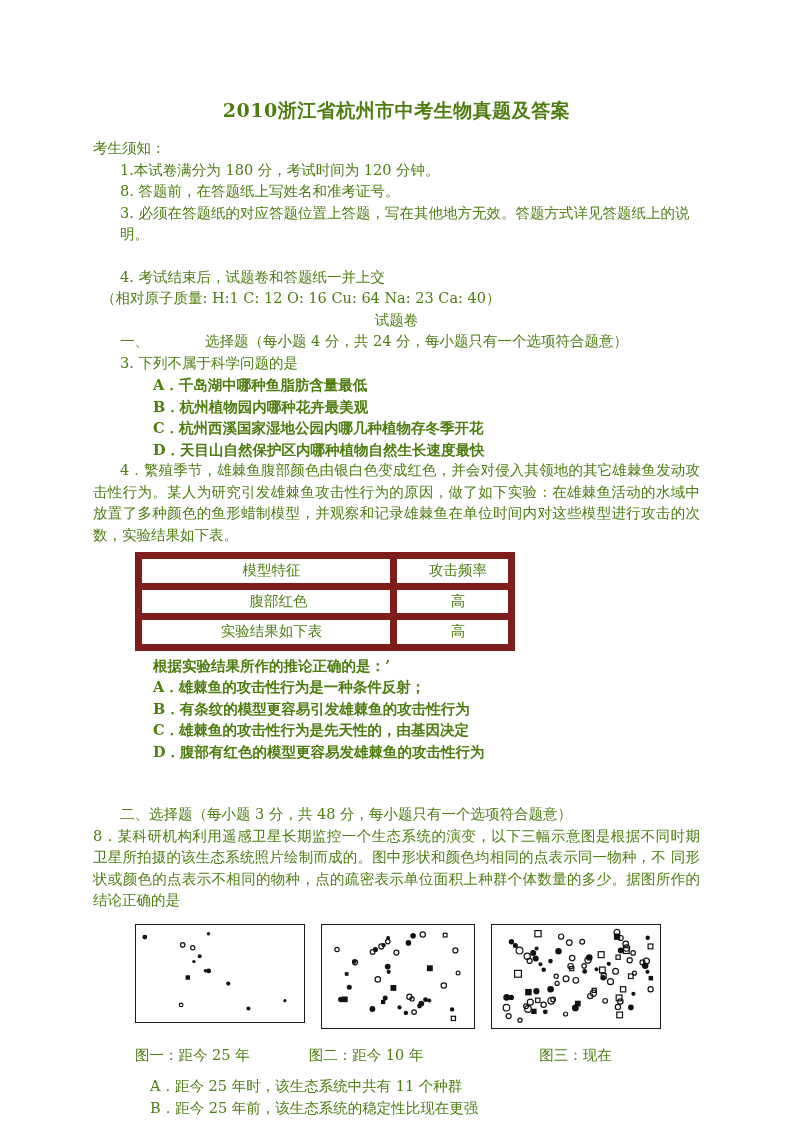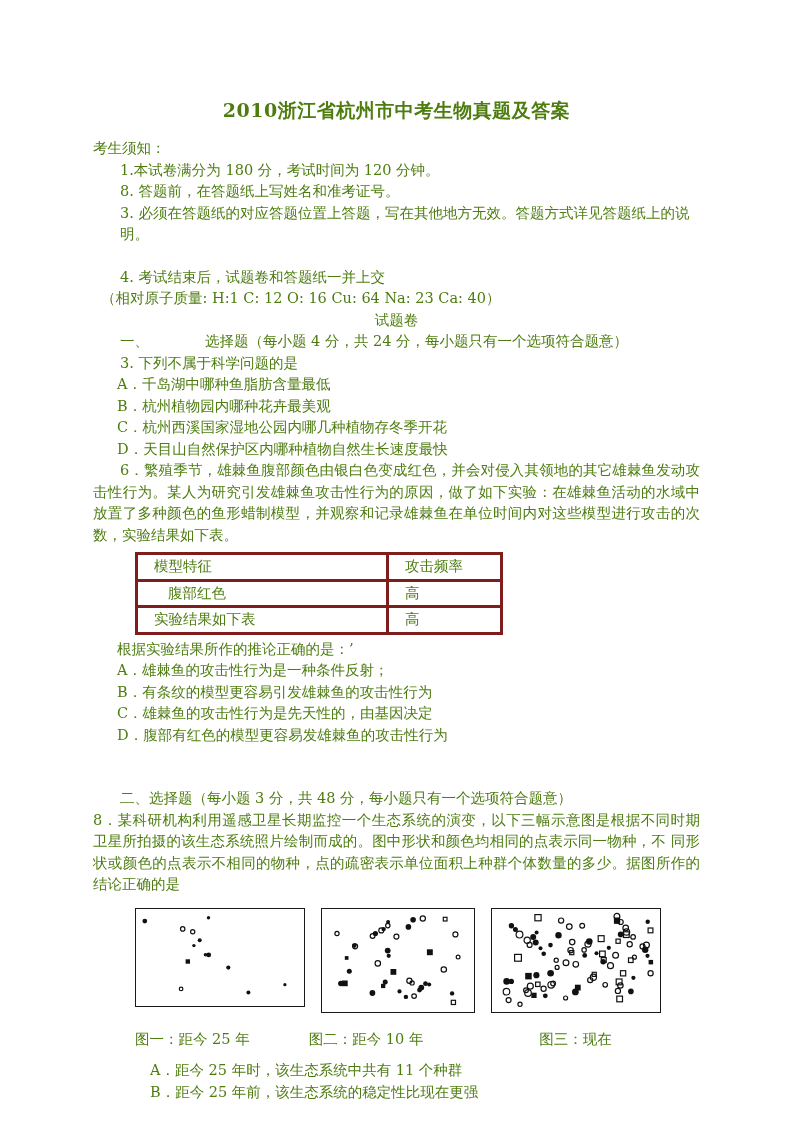--- a/index.html
+++ b/index.html
@@ -20,37 +20,37 @@
     text-align:center;
     font-size:19px;
     font-weight:bold;
     line-height:28px;
     letter-spacing:0.5px;
   }
   p { margin:0; }
   .l0 { margin-left:0; }
   .lp { margin-left:8px; }
   .l1 { margin-left:27px; }
-  .l2 { margin-left:24px; }
+  .l2 { margin-left:60px;font-weight:bold; }
   .l3 { margin-left:57px; }
   .gap-sm { margin-top:10px; }
   .gap-md { margin-top:21px; }
   .gap-lg { margin-top:42px; }
   .center { text-align:center; }
   .just { text-align:justify; }
   .indent2 { text-indent:27px; }
   .sec-head .sec-text { margin-left:56px; }
   table.exp {
     border-collapse:collapse;
     margin:6px 0 4px 42px;
   }
   table.exp th, table.exp td {
-    border:3px solid #7f1d1d;
+    border:7px solid #7f1d1d;
     font-weight:normal;
-    text-align:left;
+    text-align:center;
     padding:1px 5px 1px 16px;
     height:21px;
     font-size:14.5px;
   }
   table.exp .c1 { width:227px; }
   table.exp .c2 { width:90px; }
   table.exp .ind { padding-left:30px; }
   .figures {
     display:flex;
     align-items:flex-start;
@@ -90,21 +90,21 @@
     <p class="center">试题卷</p>
 
     <p class="l1 sec-head"><span>一、</span><span class="sec-text">选择题（每小题 4 分，共 24 分，每小题只有一个选项符合题意）</span></p>
 
     <p class="l1">3. 下列不属于科学问题的是</p>
     <p class="l2">A．千岛湖中哪种鱼脂肪含量最低</p>
     <p class="l2">B．杭州植物园内哪种花卉最美观</p>
     <p class="l2">C．杭州西溪国家湿地公园内哪几种植物存冬季开花</p>
     <p class="l2">D．天目山自然保护区内哪种植物自然生长速度最快</p>
 
-    <p class="just indent2">6．繁殖季节，雄棘鱼腹部颜色由银白色变成红色，并会对侵入其领地的其它雄棘鱼发动攻击性行为。某人为研究引发雄棘鱼攻击性行为的原因，做了如下实验：在雄棘鱼活动的水域中放置了多种颜色的鱼形蜡制模型，并观察和记录雄棘鱼在单位时间内对这些模型进行攻击的次数，实验结果如下表。</p>
+    <p class="just indent2">4．繁殖季节，雄棘鱼腹部颜色由银白色变成红色，并会对侵入其领地的其它雄棘鱼发动攻击性行为。某人为研究引发雄棘鱼攻击性行为的原因，做了如下实验：在雄棘鱼活动的水域中放置了多种颜色的鱼形蜡制模型，并观察和记录雄棘鱼在单位时间内对这些模型进行攻击的次数，实验结果如下表。</p>
 
     <table class="exp">
       <tbody>
           <tr>
         <th class="c1">模型特征</th>
         <th class="c2">攻击频率</th>
       </tr>
       <tr>
         <td class="ind">腹部红色</td>
         <td>高</td>

